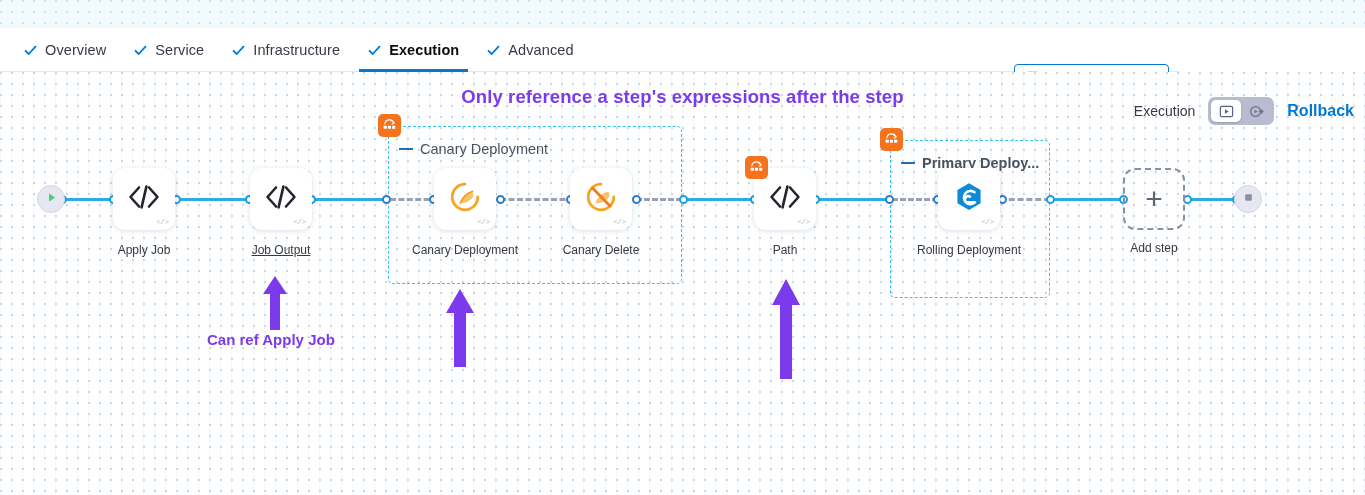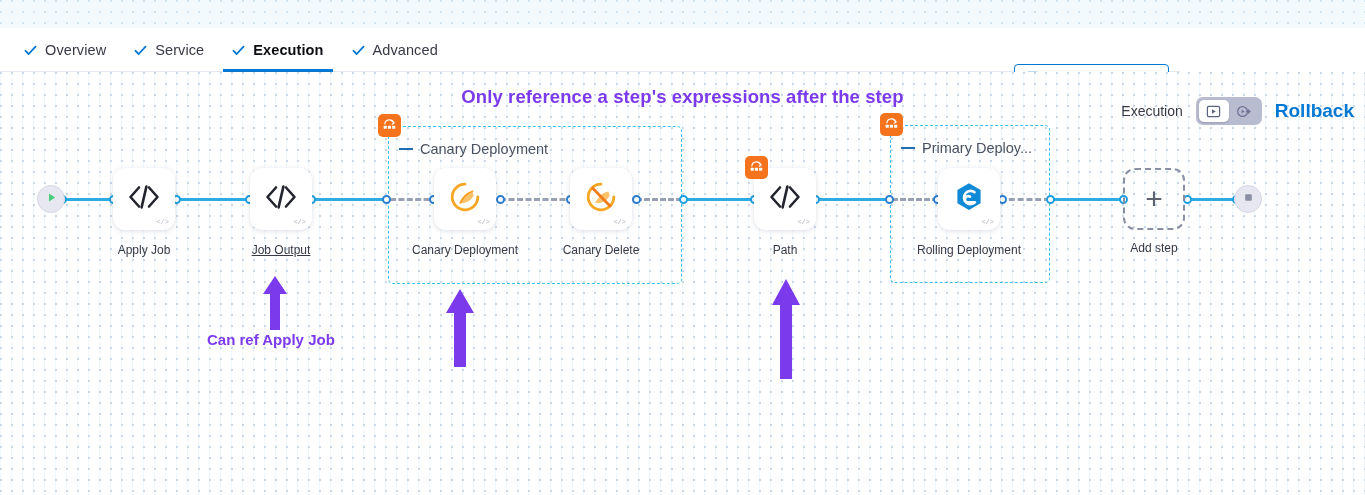--- a/index.html
+++ b/index.html
@@ -97,21 +97,21 @@
     background: #b9bcd1; border-radius: 7px;
     padding: 3px; gap: 0;
   }
   .seg {
     width: 30px; height: 22px; border-radius: 5px;
     display: flex; align-items: center; justify-content: center;
     cursor: pointer;
   }
   .seg.on { background: #ffffff; box-shadow: 0 1px 2px rgba(0,0,0,.18); }
   .seg svg { display: block; }
-  .rollback { font-size: 19px; font-weight: 700; color: #0278d5; cursor: pointer; }
+  .rollback { font-size: 16px; font-weight: 700; color: #0278d5; cursor: pointer; }
 
   
   .node {
     position: absolute;
     width: 62px; height: 62px;
     background: #ffffff;
     border-radius: 12px;
     box-shadow: 0 1px 5px rgba(40,50,80,.16);
     display: flex; align-items: center; justify-content: center;
     cursor: pointer;
@@ -216,20 +216,28 @@
 
       <div class="tab">
         <span class="tick">
           <svg width="13" height="13" viewBox="0 0 13 13">
               <path d="M1.5 6.8 L4.7 10 L11.5 2.6" fill="none" stroke="#0278d5" stroke-width="1.8" stroke-linecap="round" stroke-linejoin="round"></path>
             </svg>
         </span>
         <span class="tab-label">Service</span>
       </div>
 
+      <div class="tab">
+        <span class="tick">
+          <svg width="13" height="13" viewBox="0 0 13 13">
+              <path d="M1.5 6.8 L4.7 10 L11.5 2.6" fill="none" stroke="#0278d5" stroke-width="1.8" stroke-linecap="round" stroke-linejoin="round"></path>
+            </svg>
+        </span>
+        <span class="tab-label">Infrastructure</span>
+      </div>
 
       <div class="tab active">
         <span class="tick">
           <svg width="13" height="13" viewBox="0 0 13 13">
               <path d="M1.5 6.8 L4.7 10 L11.5 2.6" fill="none" stroke="#0278d5" stroke-width="1.8" stroke-linecap="round" stroke-linejoin="round"></path>
             </svg>
         </span>
         <span class="tab-label">Execution</span>
       </div>
 
@@ -294,21 +302,21 @@
           <rect x="6.3" y="8.2" width="3.3" height="3.3" rx=".6" fill="#ffffff"></rect>
           <rect x="10.8" y="8.2" width="3.3" height="3.3" rx=".6" fill="#ffffff"></rect>
         </svg>
       </div>
       <div class="group-title">
         <span class="collapse-dash"></span>
         <span>Canary Deployment</span>
       </div>
     </div>
 
-    <div class="group" style="left:890px; top:53px; width:160px; height:158px;">
+    <div class="group" style="left:890px; top:68px; width:160px; height:158px;font-weight:bold;">
       <div class="badge">
         <svg width="15" height="15" viewBox="0 0 16 16">
           <path d="M3 6.2 A5 5 0 0 1 12.6 5.2" fill="none" stroke="#ffffff" stroke-width="1.25" stroke-linecap="round"></path>
           <path d="M10.8 3.4 L13 5.2 L10.9 6.6" fill="none" stroke="#ffffff" stroke-width="1.25" stroke-linecap="round" stroke-linejoin="round"></path>
           <rect x="1.8" y="8.2" width="3.3" height="3.3" rx=".6" fill="#ffffff"></rect>
           <rect x="6.3" y="8.2" width="3.3" height="3.3" rx=".6" fill="#ffffff"></rect>
           <rect x="10.8" y="8.2" width="3.3" height="3.3" rx=".6" fill="#ffffff"></rect>
         </svg>
       </div>
       <div class="group-title">

